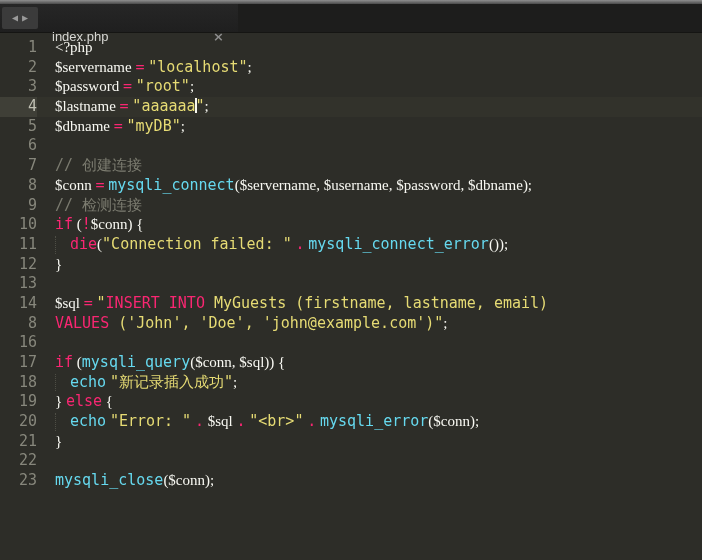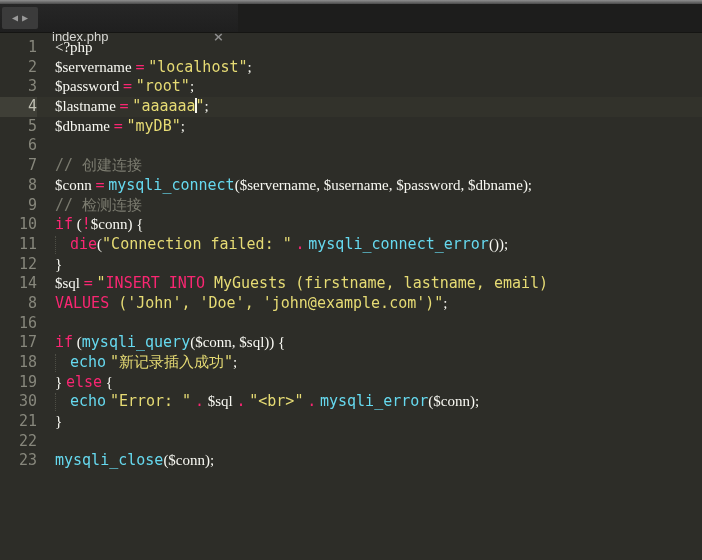--- a/index.html
+++ b/index.html
@@ -114,20 +114,24 @@
       </div>
       <div class="row">
         <span class="gutter">11</span>
         <span class="code"><span class="indent-guide"></span><span class="c-fg">    </span><span class="c-pink">die</span><span class="c-fg">(</span><span class="c-yellow">"Connection failed: "</span><span class="c-fg"> </span><span class="c-pink">.</span><span class="c-fg"> </span><span class="c-cyan">mysqli_connect_error</span><span class="c-fg">());</span></span>
       </div>
       <div class="row">
         <span class="gutter">12</span>
         <span class="code"><span class="c-fg">}</span></span>
       </div>
       <div class="row">
+        <span class="gutter">13</span>
+        <span class="code"></span>
+      </div>
+      <div class="row">
         <span class="gutter">14</span>
         <span class="code"><span class="c-fg">$sql </span><span class="c-pink">=</span><span class="c-fg"> </span><span class="c-yellow">"</span><span class="c-pink">INSERT INTO</span><span class="c-yellow"> MyGuests (firstname, lastname, email)</span></span>
       </div>
       <div class="row">
         <span class="gutter">8</span>
         <span class="code"><span class="c-pink">VALUES</span><span class="c-yellow"> ('John', 'Doe', 'john@example.com')"</span><span class="c-fg">;</span></span>
       </div>
       <div class="row">
         <span class="gutter">16</span>
         <span class="code"></span>
@@ -138,21 +142,21 @@
       </div>
       <div class="row">
         <span class="gutter">18</span>
         <span class="code"><span class="indent-guide"></span><span class="c-fg">    </span><span class="c-cyan">echo</span><span class="c-fg"> </span><span class="c-yellow">"新记录插入成功"</span><span class="c-fg">;</span></span>
       </div>
       <div class="row">
         <span class="gutter">19</span>
         <span class="code"><span class="c-fg">} </span><span class="c-pink">else</span><span class="c-fg"> {</span></span>
       </div>
       <div class="row">
-        <span class="gutter">30</span>
+        <span class="gutter">20</span>
         <span class="code"><span class="indent-guide"></span><span class="c-fg">    </span><span class="c-cyan">echo</span><span class="c-fg"> </span><span class="c-yellow">"Error: "</span><span class="c-fg"> </span><span class="c-pink">.</span><span class="c-fg"> </span><span class="c-fg">$sql</span><span class="c-fg"> </span><span class="c-pink">.</span><span class="c-fg"> </span><span class="c-yellow">"&lt;br&gt;"</span><span class="c-fg"> </span><span class="c-pink">.</span><span class="c-fg"> </span><span class="c-cyan">mysqli_error</span><span class="c-fg">($conn);</span></span>
       </div>
       <div class="row">
         <span class="gutter">21</span>
         <span class="code"><span class="c-fg">}</span></span>
       </div>
       <div class="row">
         <span class="gutter">22</span>
         <span class="code"></span>
       </div>

